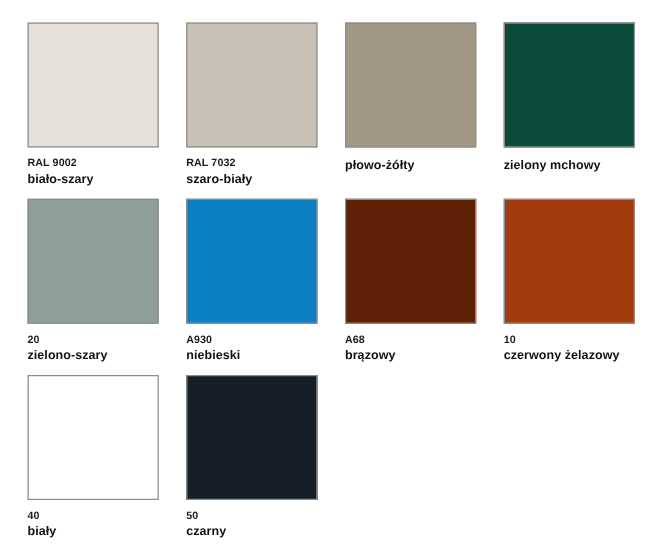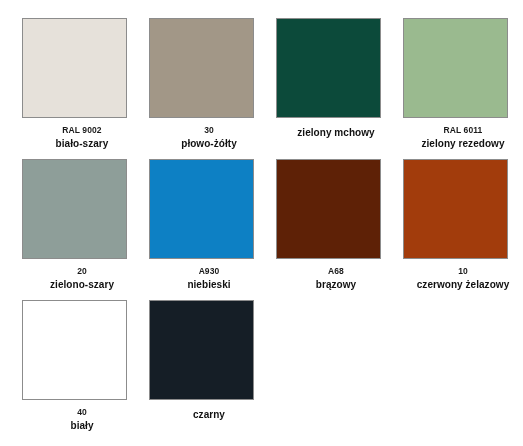--- a/index.html
+++ b/index.html
@@ -15,21 +15,20 @@
   }
   #swatch-grid {
     box-sizing: border-box;
     width: 523px;
     height: 446px;
     padding: 18px 0 0 22px;
     display: grid;
     grid-template-columns: repeat(4, 127px);
     grid-template-rows: repeat(3, 141px);
     align-content: start;
-    text-align: center;
   }
   .swatch-cell {
     width: 127px;
     height: 141px;
     display: flex;
     flex-direction: column;
     align-items: flex-start;
   }
   .swatch-cell.empty {
     visibility: hidden;
@@ -68,37 +67,36 @@
 
 <div id="swatch-grid">
     <div class="swatch-cell">
       <div class="swatch-chip" style="background: rgb(230, 225, 218); border-color: rgb(140, 140, 140);"></div>
       <div class="swatch-caption">
         <span class="swatch-code">RAL 9002</span>
         <span class="swatch-name">biało-szary</span>
       </div>
     </div>
     <div class="swatch-cell">
+      <div class="swatch-chip" style="background: rgb(201, 193, 181); border-color: rgb(140, 140, 140);"></div>
+      <div class="swatch-caption">
+        <span class="swatch-code">RAL 7032</span>
+        <span class="swatch-name">szaro-biały</span>
+      </div>
+    </div>
+    <div class="swatch-cell">
       <div class="swatch-chip" style="background: rgb(162, 151, 135); border-color: rgb(140, 140, 140);"></div>
       <div class="swatch-caption">
-        <span class="swatch-code">30</span>
         <span class="swatch-name">płowo-żółty</span>
       </div>
     </div>
     <div class="swatch-cell">
       <div class="swatch-chip" style="background: rgb(12, 74, 58); border-color: rgb(140, 140, 140);"></div>
       <div class="swatch-caption">
         <span class="swatch-name">zielony mchowy</span>
-      </div>
-    </div>
-    <div class="swatch-cell">
-      <div class="swatch-chip" style="background: rgb(154, 186, 143); border-color: rgb(140, 140, 140);"></div>
-      <div class="swatch-caption">
-        <span class="swatch-code">RAL 6011</span>
-        <span class="swatch-name">zielony rezedowy</span>
       </div>
     </div>
     <div class="swatch-cell">
       <div class="swatch-chip" style="background: rgb(142, 158, 153); border-color: rgb(140, 140, 140);"></div>
       <div class="swatch-caption">
         <span class="swatch-code">20</span>
         <span class="swatch-name">zielono-szary</span>
       </div>
     </div>
     <div class="swatch-cell">
@@ -125,20 +123,21 @@
     <div class="swatch-cell">
       <div class="swatch-chip" style="background: rgb(255, 255, 255); border-color: rgb(140, 140, 140);"></div>
       <div class="swatch-caption">
         <span class="swatch-code">40</span>
         <span class="swatch-name">biały</span>
       </div>
     </div>
     <div class="swatch-cell">
       <div class="swatch-chip" style="background: rgb(21, 30, 38); border-color: rgb(140, 140, 140);"></div>
       <div class="swatch-caption">
+        <span class="swatch-code">50</span>
         <span class="swatch-name">czarny</span>
       </div>
     </div>
     <div class="swatch-cell empty">
       <div class="swatch-chip"></div>
       <div class="swatch-caption">
         <span class="swatch-code"></span>
         <span class="swatch-name"></span>
       </div>
     </div>

